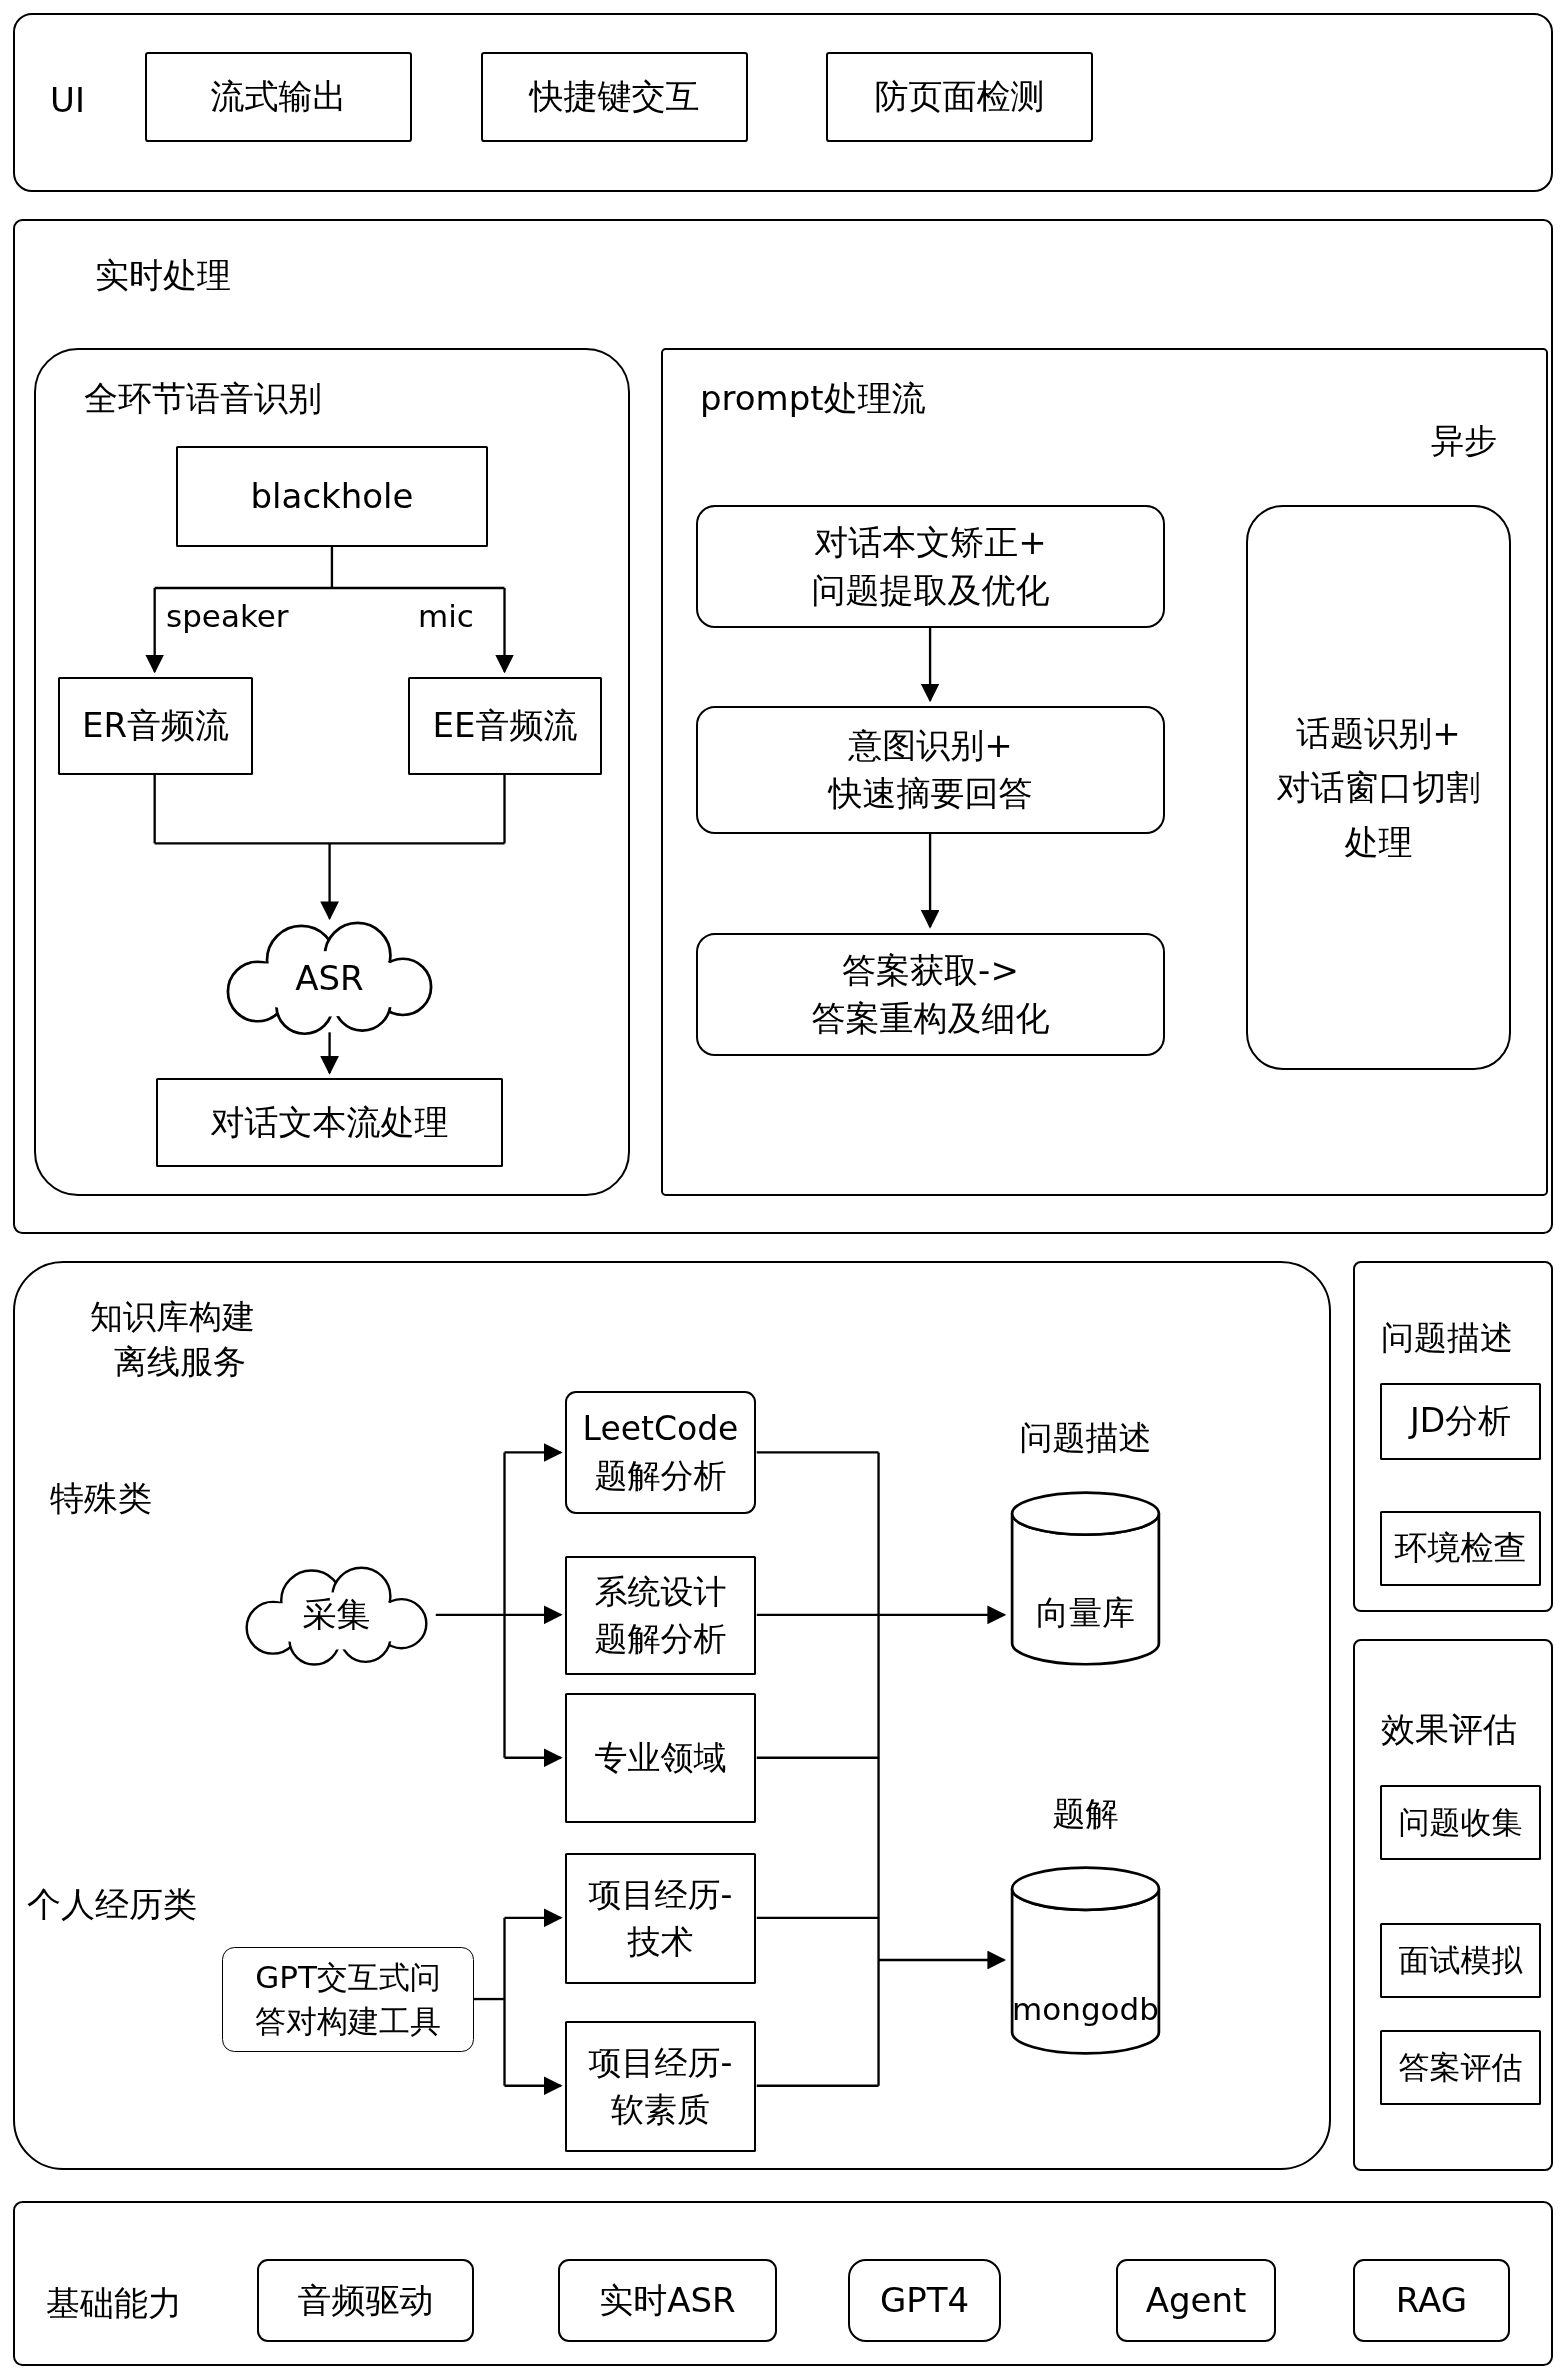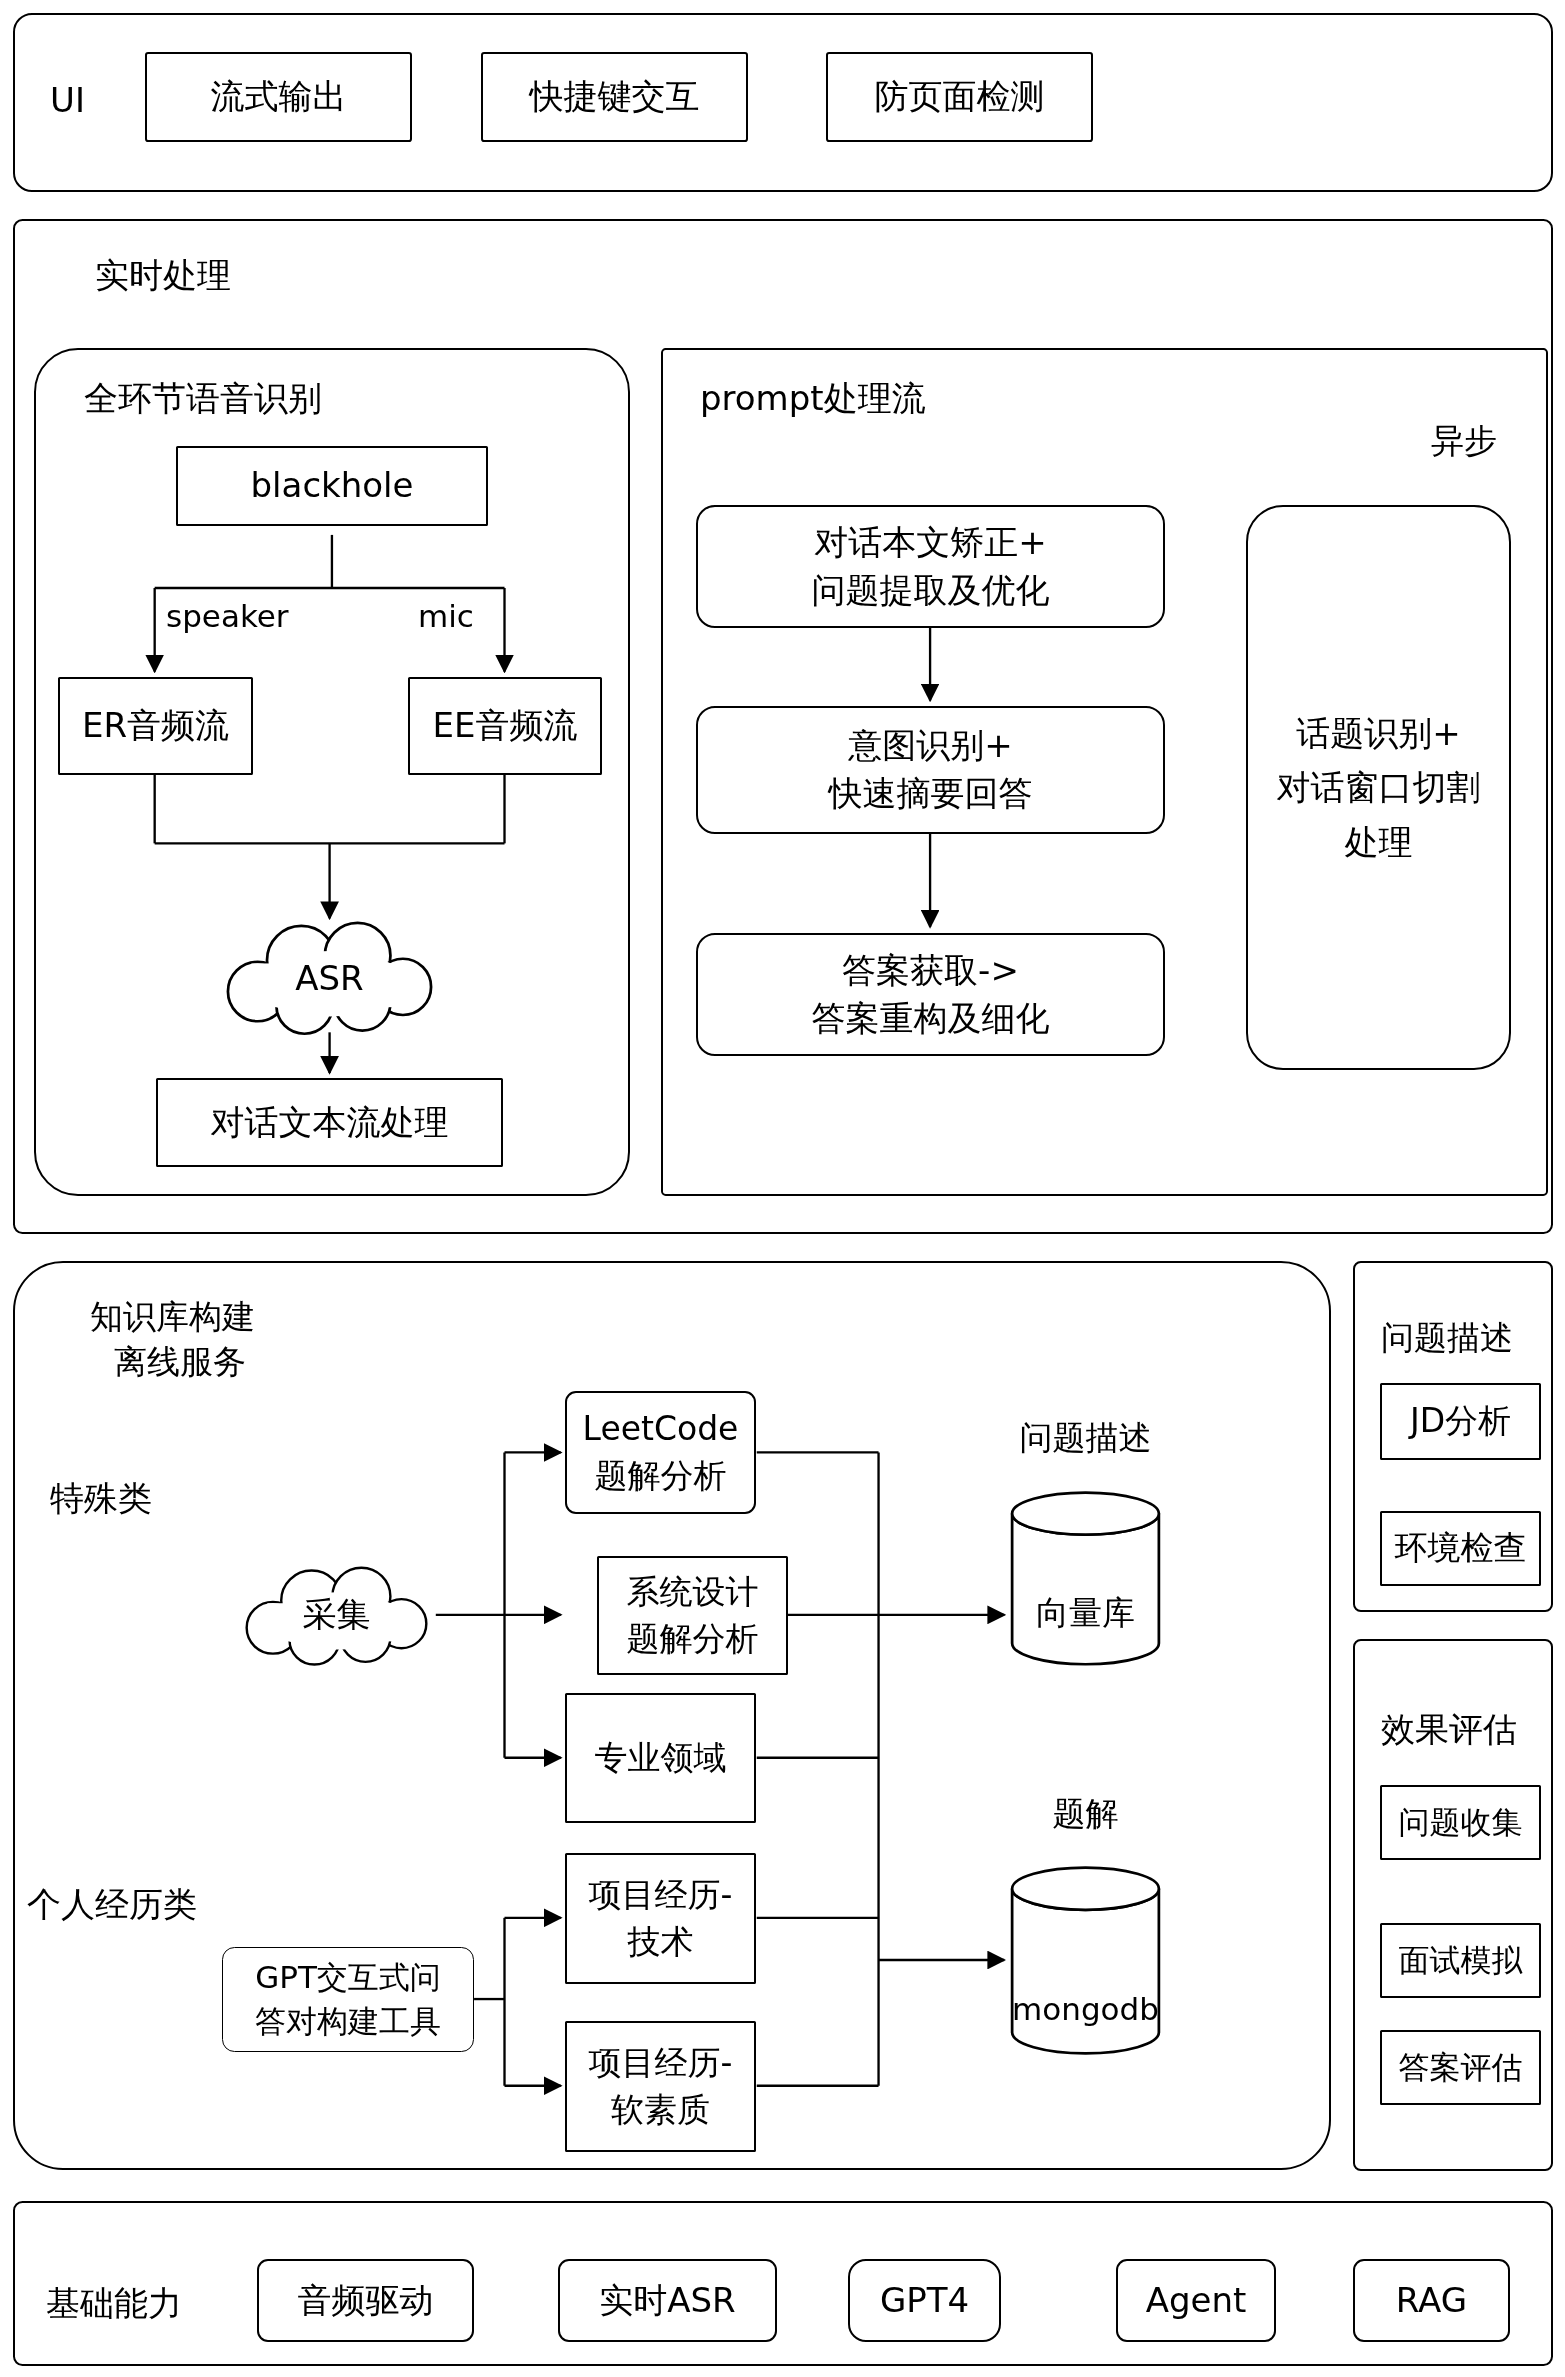--- a/index.html
+++ b/index.html
@@ -85,21 +85,21 @@
 
   <div class="abs lbl" style="left:50px;top:80px;font-size:34px;">UI</div>
   <div class="abs box" style="left:145px;top:52px;width:267px;height:90px;font-size:34px;border-radius:3.1px;">流式输出</div>
   <div class="abs box" style="left:481px;top:52px;width:267px;height:90px;font-size:34px;border-radius:3.1px;">快捷键交互</div>
   <div class="abs box" style="left:826px;top:52px;width:267px;height:90px;font-size:34px;border-radius:3.1px;">防页面检测</div>
 
   <div class="abs lbl" style="left:95px;top:253px;font-size:34px;">实时处理</div>
 
   <div class="abs lbl" style="left:84px;top:376px;font-size:34px;">全环节语音识别</div>
 
-  <div class="abs box" style="left:176px;top:446px;width:312px;height:80px;font-size:34px;border-radius:1.6px;">blackhole</div>
+  <div class="abs box" style="left:176px;top:446px;width:312px;height:101px;font-size:34px;border-radius:1.6px;">blackhole</div>
 
   <div class="abs lbl" style="left:166px;top:598px;font-size:31px;">speaker</div>
   <div class="abs lbl" style="left:418px;top:598px;font-size:31px;">mic</div>
 
   <div class="abs box" style="left:58px;top:677px;width:195px;height:98px;font-size:34px;border-radius:1.6px;">ER音频流</div>
   <div class="abs box" style="left:408px;top:677px;width:194px;height:98px;font-size:34px;border-radius:1.6px;">EE音频流</div>
 
   <svg class="abs" style="left:217px;top:915px;" width="225" height="125" viewBox="0 0 288 160">
     <g stroke="#000" stroke-width="3.5" fill="#fff">
       <circle cx="52" cy="98" r="38"></circle>
@@ -144,21 +144,21 @@
       <circle cx="186" cy="112" r="36"></circle>
       <circle cx="112" cy="116" r="36"></circle>
     </g>
     <ellipse cx="145" cy="88" rx="98" ry="42" fill="#fff"></ellipse>
     <rect x="44" y="62" width="200" height="56" fill="#fff"></rect>
   </svg>
   <div class="abs ctr" style="left:237px;top:1596px;width:199px;height:37px;font-size:34px;">采集</div>
 
   <div class="abs box pre" style="left:565px;top:1391px;width:191px;height:123px;font-size:33px;border-radius:11px;">LeetCode
 题解分析</div>
-  <div class="abs box pre" style="left:565px;top:1556px;width:191px;height:119px;font-size:33px;border-radius:1.6px;margin-left:32px;">系统设计
+  <div class="abs box pre" style="left:565px;top:1556px;width:191px;height:119px;font-size:33px;border-radius:1.6px;">系统设计
 题解分析</div>
   <div class="abs box" style="left:565px;top:1693px;width:191px;height:130px;font-size:33px;border-radius:1.6px;">专业领域</div>
 
   <div class="abs ctr" style="left:1009px;top:1420px;width:153px;height:37px;font-size:33px;">问题描述</div>
 
   <svg class="abs" style="left:1009px;top:1490px;" width="153" height="176" viewBox="0 0 196 225">
     <path d="M4,30 L4,196 A94,27 0 0 0 192,196 L192,30 A94,27 0 0 1 4,30 Z" fill="#fff" stroke="#000" stroke-width="3.5"></path>
     <ellipse cx="98" cy="30" rx="94" ry="27" fill="#fff" stroke="#000" stroke-width="3.5"></ellipse>
   </svg>
   <div class="abs ctr" style="left:1009px;top:1595px;width:153px;height:37px;font-size:33px;">向量库</div>

